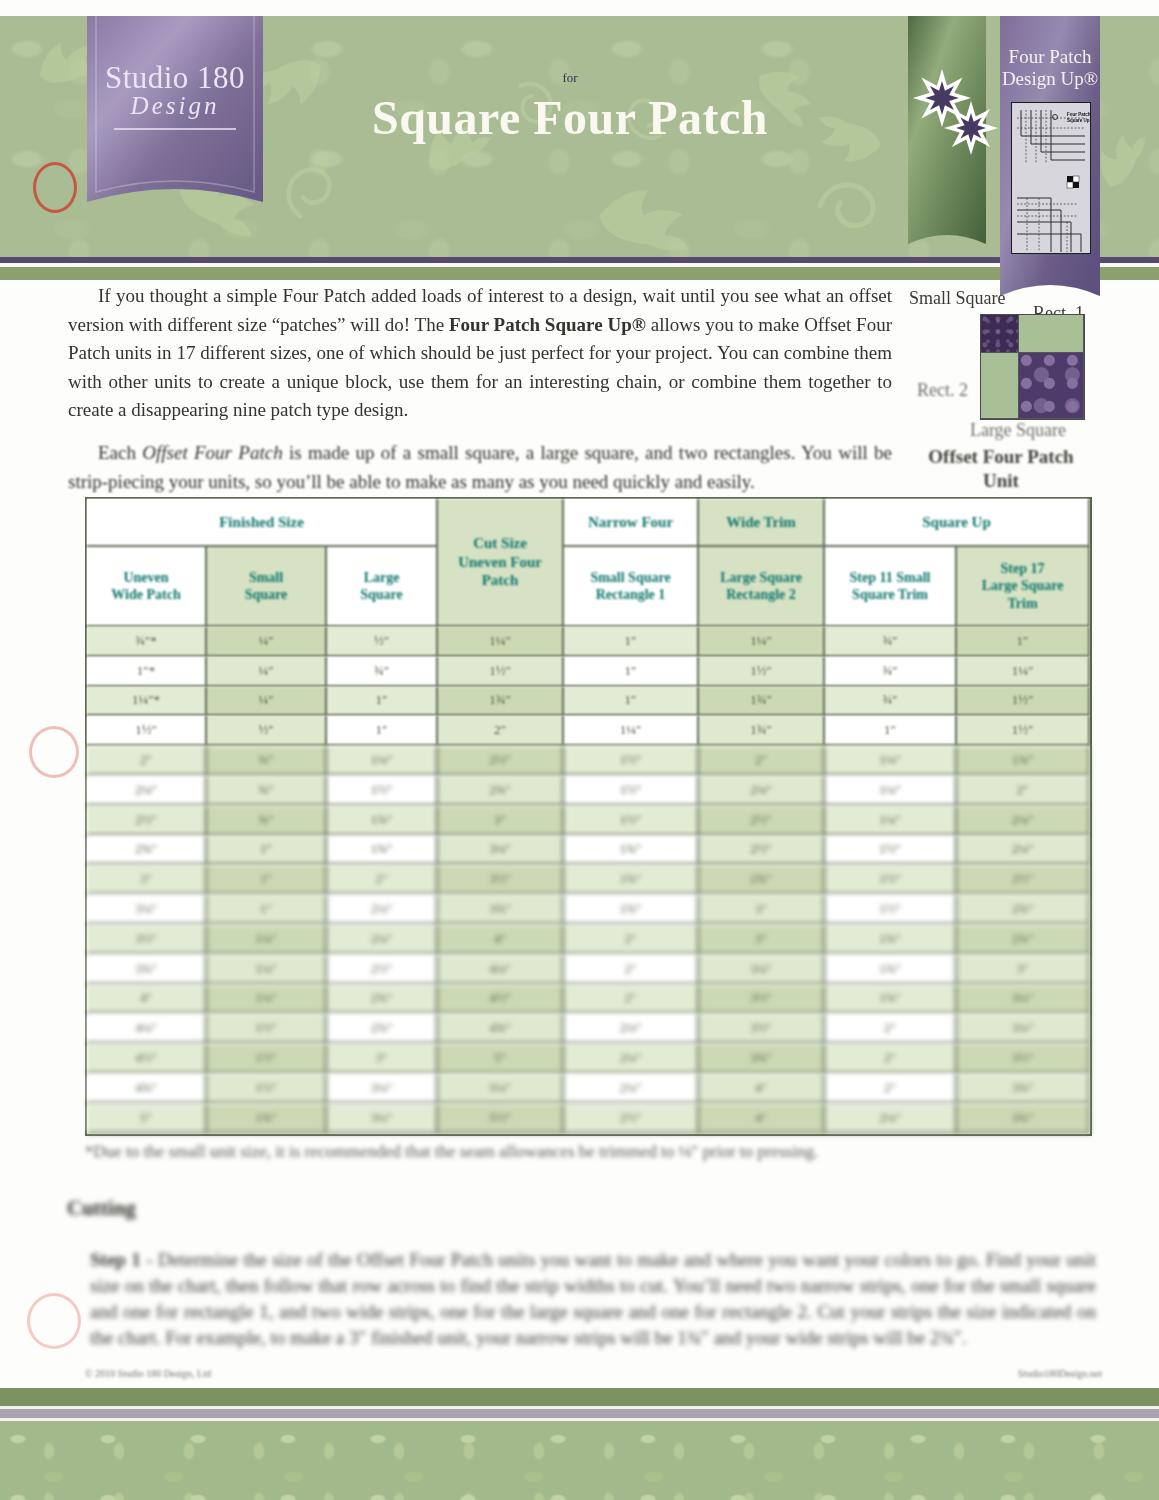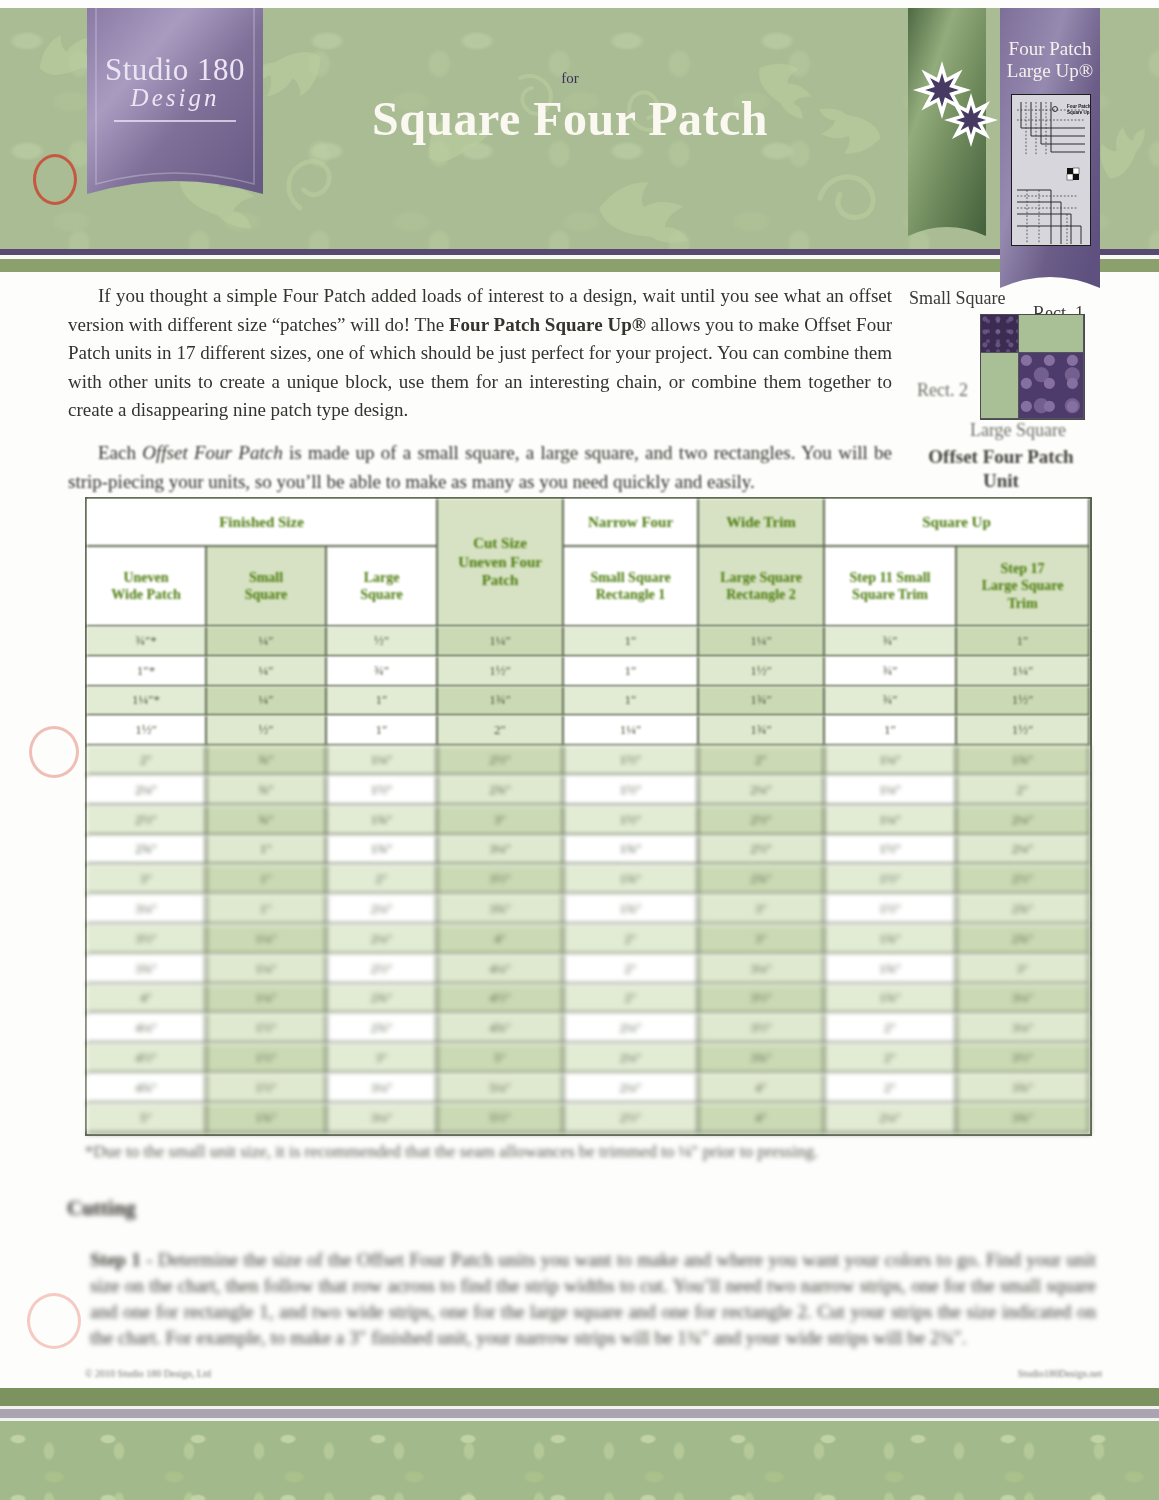--- a/index.html
+++ b/index.html
@@ -5,40 +5,40 @@
   html,body{margin:0;padding:0;background:#ffffff;}
   .page{position:relative;width:1159px;height:1500px;overflow:hidden;background:#fdfdfb;
         font-family:"Liberation Serif", serif;}
 
   
   .b04{filter:blur(0.4px)} .b10{filter:blur(1.0px)}
   .b12{filter:blur(1.2px)} .b18{filter:blur(1.8px)}
   .b22{filter:blur(2.2px)} .b26{filter:blur(2.6px)}
 
   
-  .masthead{position:absolute;left:0;top:8px;width:1159px;height:264px;}
+  .masthead{position:absolute;left:0;top:16px;width:1159px;height:264px;}
   .floral-band{position:absolute;left:0;top:0;width:1159px;height:241px;background-color:#a9bc94;
     background-image:
       radial-gradient(ellipse 26px 14px at 18% 30%, rgba(194,210,168,.55) 0 45%, transparent 70%),
       radial-gradient(ellipse 18px 22px at 66% 62%, rgba(186,204,158,.5) 0 45%, transparent 70%),
       radial-gradient(ellipse 30px 16px at 42% 78%, rgba(178,196,150,.55) 0 45%, transparent 70%);
     background-size:150px 110px, 120px 90px, 170px 120px; overflow:hidden;}
   .stripe-purple{position:absolute;left:0;top:241px;width:1159px;height:6px;background:#57496f;}
   .stripe-white{position:absolute;left:0;top:247px;width:1159px;height:4px;background:#f8f8f4;}
   .stripe-green{position:absolute;left:0;top:251px;width:1159px;height:13px;background:#8ba06c;}
 
   .logo-ribbon{position:absolute;left:87px;top:0;width:176px;height:200px;}
   .logo-text{position:absolute;left:87px;top:44px;width:176px;text-align:center;color:#ebe5f3;}
   .logo-line1{font-size:31px;letter-spacing:.5px;}
   .logo-line2{font-size:25px;font-style:italic;margin-top:-4px;letter-spacing:3px;}
   .logo-underline{margin:8px auto 0;width:122px;height:2px;background:rgba(235,229,243,.75);}
 
   .title-block{position:absolute;left:170px;top:54px;width:800px;text-align:center;}
   .main-title{font-size:46px;font-weight:700;color:#3c3157;letter-spacing:.5px;}
-  .for-word{font-size:15px;color:#3c3157;margin-top:8px;}
+  .for-word{font-size:13px;color:#3c3157;margin-top:0;}
   .sub-title{font-size:48px;font-weight:700;color:#faf8f0;margin-top:4px;letter-spacing:.5px;}
 
   .star-ribbon{position:absolute;left:905px;top:0;width:95px;height:235px;}
   .product-ribbon{position:absolute;left:1000px;top:0;width:100px;height:290px;}
   .product-name{position:absolute;left:1000px;top:30px;width:100px;text-align:center;
     color:#f4f1ee;font-size:19px;line-height:1.18;}
   .ruler{position:absolute;left:1011px;top:86px;}
 
   .punch{position:absolute;border-radius:50%;}
   .punch1{left:33px;top:146px;width:38px;height:45px;border:3px solid rgba(201,70,50,.85);}
@@ -70,21 +70,21 @@
   .lab-rect2{position:absolute;left:12px;top:92px;color:#6e6e68;}
   .lab-large{position:absolute;left:48px;top:132px;width:130px;text-align:center;color:#6e6e68;}
   .diagram-caption{position:absolute;left:6px;top:157px;width:180px;text-align:center;
     font-weight:700;font-size:19px;color:#44433e;white-space:pre-line;line-height:1.25;}
 
   
   .size-table{position:absolute;left:85px;top:497px;width:1003px;table-layout:fixed;
     border-collapse:separate;border-spacing:0;border:2.5px solid #58624c;background:#fff;}
   .size-table th,.size-table td{border-right:2px solid #636d57;border-bottom:2px solid #636d57;
     text-align:center;vertical-align:middle;padding:0;white-space:pre-line;}
-  .size-table th{font-size:15px;font-weight:700;color:#4d7c0f;line-height:1.25;background:#fff;}
+  .size-table th{font-size:15px;font-weight:700;color:#0f766e;line-height:1.25;background:#fff;}
   .size-table .r2 th{font-size:14px;}
   .size-table th.g{background:#d6e2c3;}
   .size-table .r1 th{height:46px;}
   .size-table .r2 th{height:78px;}
   .size-table td{height:27.8px;font-size:13px;color:#535c47;}
   tbody tr td{background:#fff;}
   tbody tr td:nth-child(even){background:#dfe9cf;}
   tbody tr.alt td{background:#e2ebd4;}
   tbody tr.alt td:nth-child(even){background:#cbdab4;}
   thead{filter:blur(0.9px);}
@@ -200,21 +200,21 @@
           <stop offset="0" stop-color="#7e6f99"></stop>
           <stop offset="0.4" stop-color="#968ab0"></stop>
           <stop offset="0.72" stop-color="#6b5d87"></stop>
           <stop offset="1" stop-color="#5e5180"></stop>
         </linearGradient>
       </defs>
       <path d="M0,0 H100 V280 Q50,258 0,280 Z" fill="url(#purpGrad2)"></path>
     </svg>
     <div class="product-name">
       <div>Four Patch</div>
-      <div>Large Up®</div>
+      <div>Design Up®</div>
     </div>
     <svg class="ruler b04" width="80" height="152" viewBox="0 0 80 152">
       <rect x="0.5" y="0.5" width="79" height="151" fill="#d8d6dd" stroke="#1c1c1c"></rect>
       <g stroke="#2a2a2a" fill="none" stroke-width="1">
         <path d="M10,8 V34 H74"></path>
         <path d="M20,8 V42 H74"></path>
         <path d="M30,8 V50 H74"></path>
         <path d="M40,8 V58 H74"></path>
         <path d="M6,96 H40 V150"></path>
         <path d="M6,108 H50 V150"></path>

